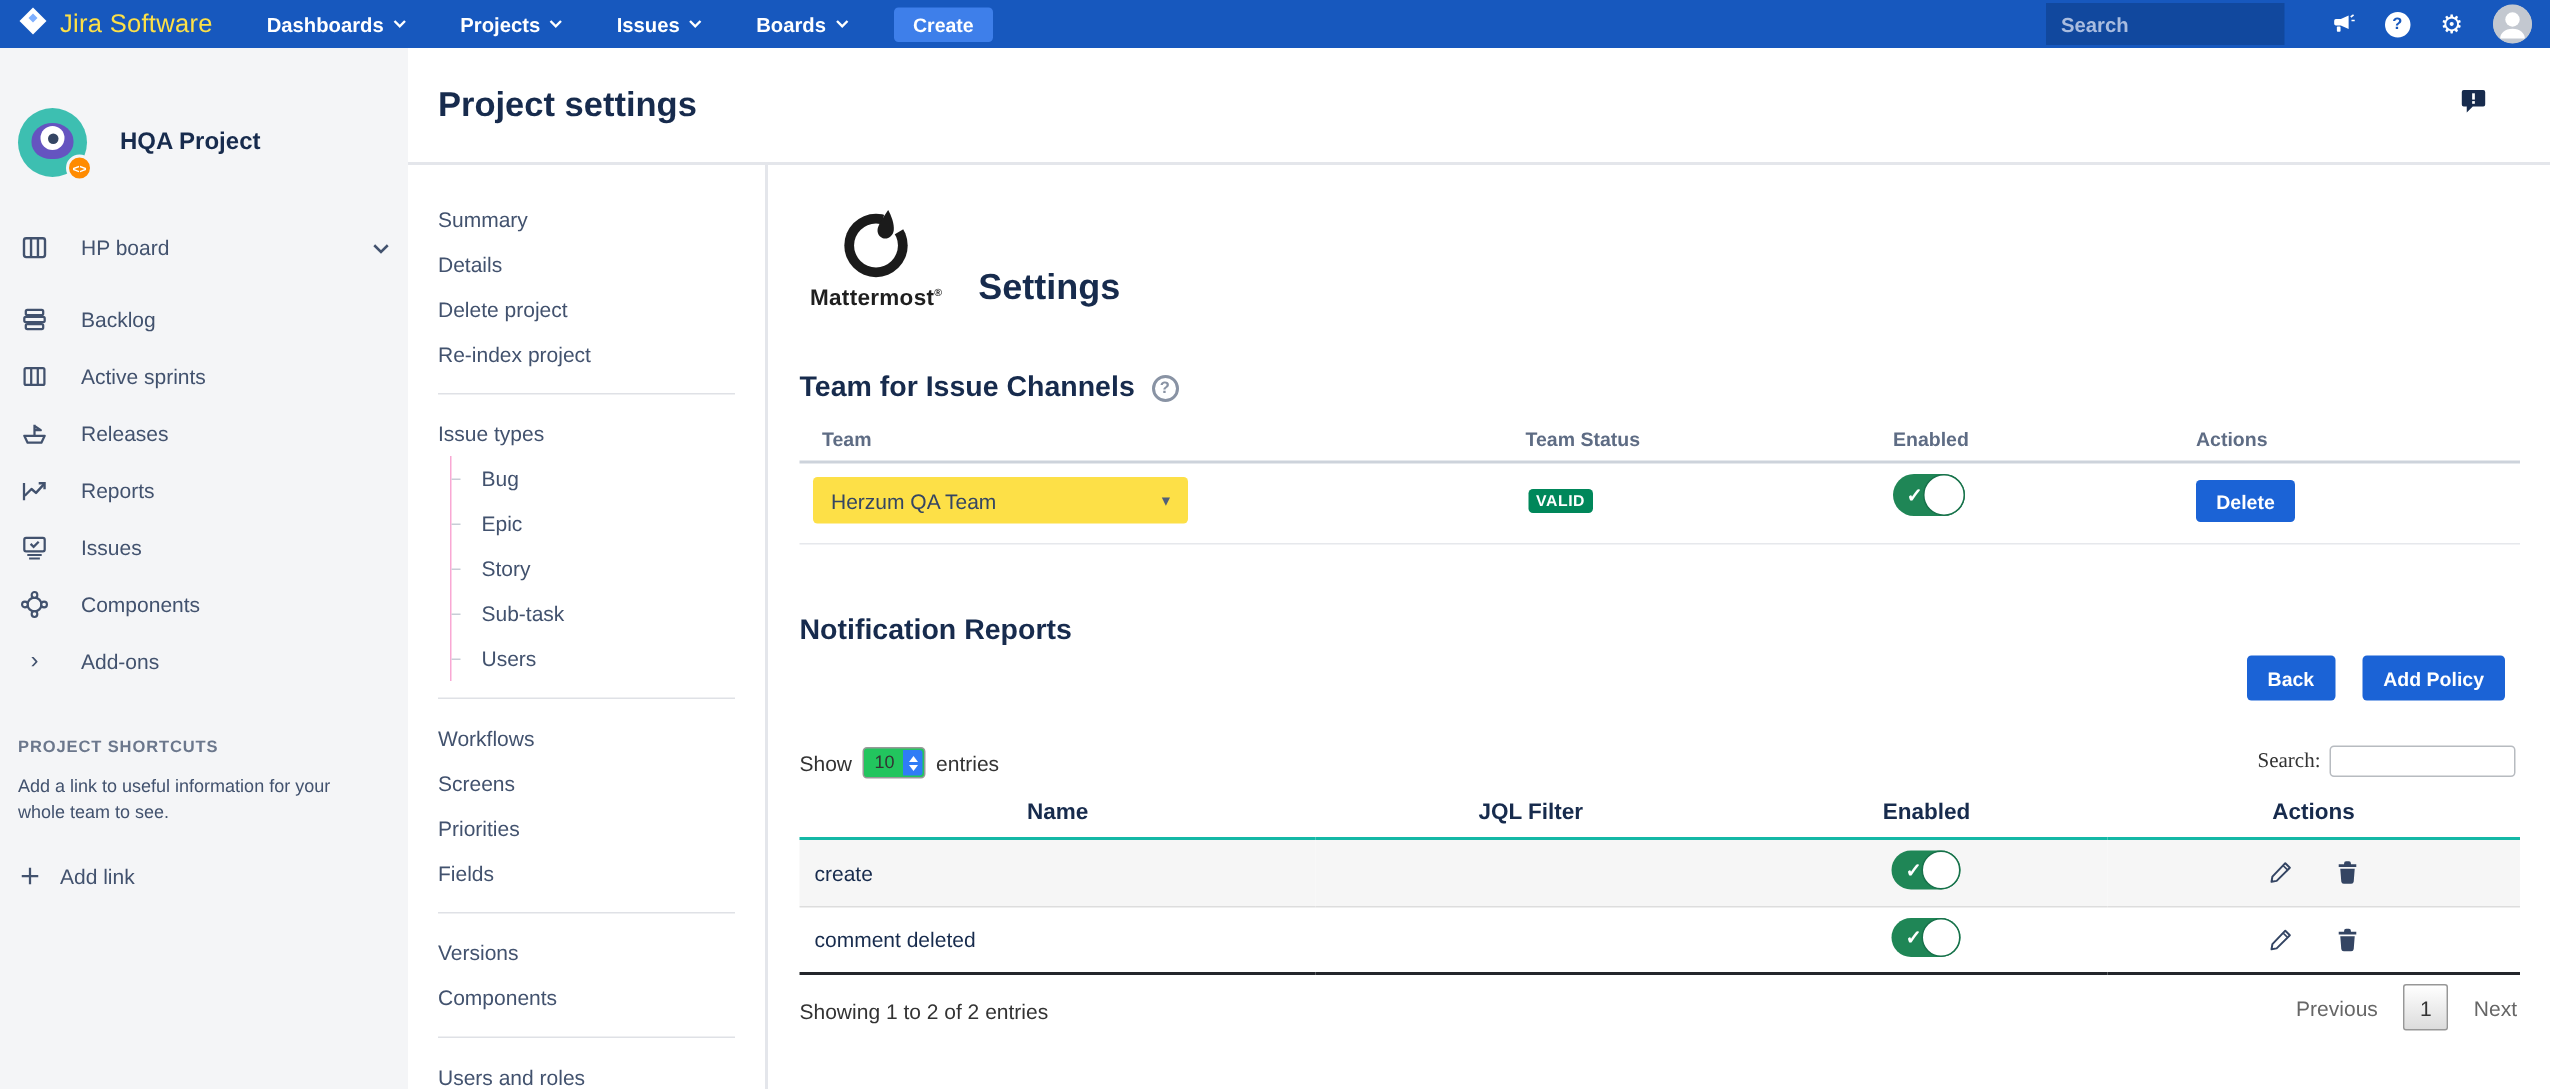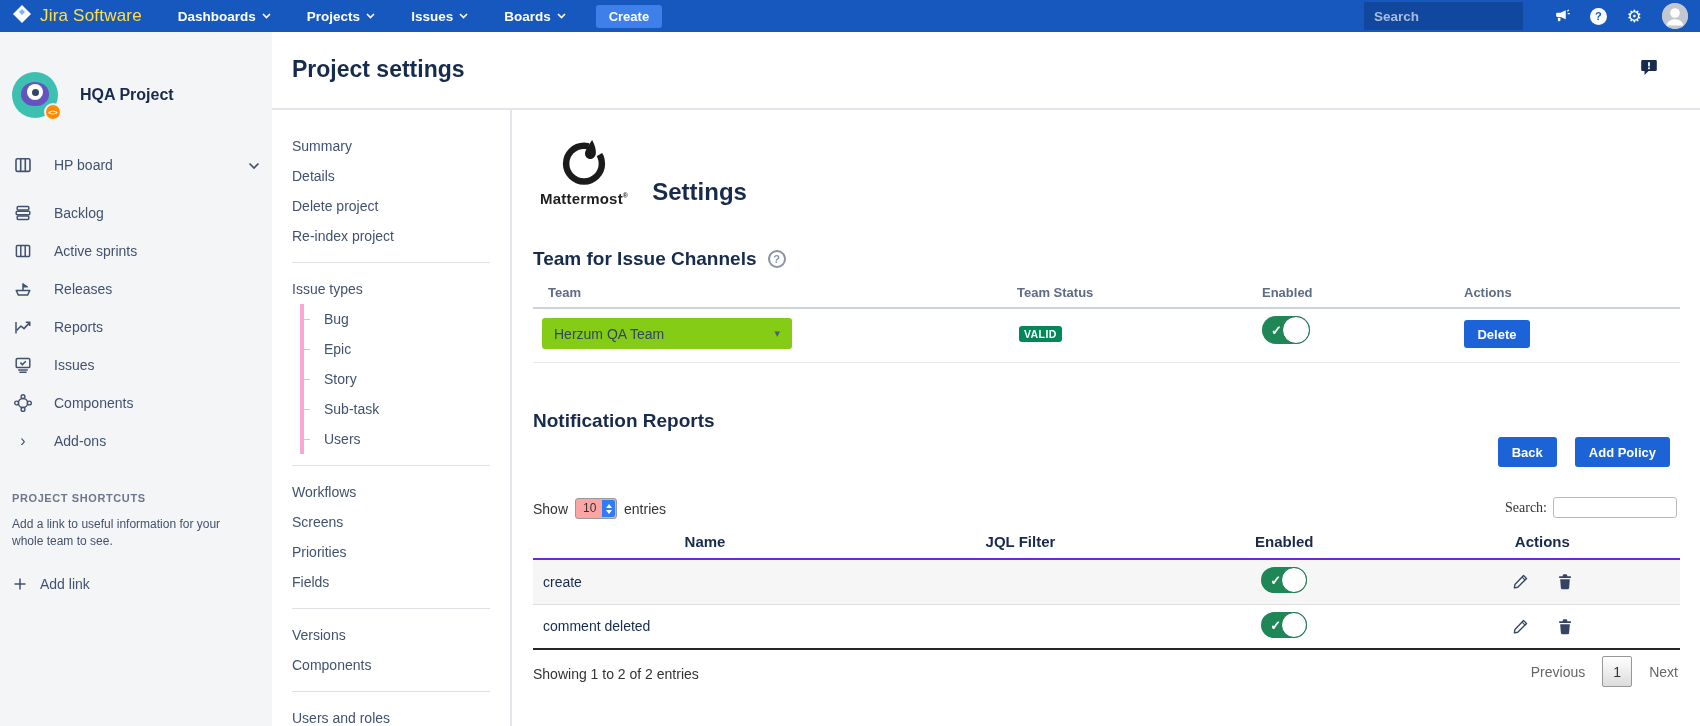--- a/index.html
+++ b/index.html
@@ -41,69 +41,69 @@
 
   
   .header-strip { position:absolute; left:272px; top:32px; width:1428px; height:78px; background:#fff; border-bottom:2px solid #E4E6EB; }
   .page-title { position:absolute; left:20px; top:24px; font-size:23px; font-weight:600; color:#172B4D; }
   .feedback-ic { position:absolute; right:42px; top:26px; cursor:pointer; }
 
   
   .settings-nav { position:absolute; left:272px; top:110px; width:240px; height:636px; background:#fff; border-right:2px solid #E4E6EB; padding:21px 0 0 20px; }
   .sn-item { height:30px; line-height:30px; font-size:14px; color:#42526E; cursor:pointer; }
   .sn-div { border:none; border-top:1px solid #DFE1E6; margin:11px 20px 11px 0; }
-  .sn-tree { margin-left:8px; border-left:4px solid #f9a8d4; }
+  .sn-tree { margin-left:8px; border-left:1px solid #f9a8d4; }
   .sn-child { height:30px; line-height:30px; font-size:14px; color:#42526E; padding-left:20px; position:relative; cursor:pointer; }
   .sn-child::before { content:""; position:absolute; left:0; top:15px; width:6px; height:1px; background:#C7CDD6; }
 
   
   .content { position:absolute; left:512px; top:110px; width:1188px; height:616px; background:#fff; }
 
   .mm-header { position:absolute; left:28px; top:26px; display:flex; align-items:flex-end; gap:24px; }
   .mm-logo-block { display:flex; flex-direction:column; align-items:center; }
   .mm-name { font-size:15px; font-weight:700; color:#1f1f1f; margin-top:2px; letter-spacing:.2px; }
   .mm-name sup { font-size:7px; }
   .settings-title { font-size:24px; font-weight:700; color:#172B4D; padding-bottom:1px; }
 
   .team-heading { position:absolute; left:21px; top:138px; display:flex; align-items:center; gap:11px; }
   .h2 { font-size:19px; font-weight:700; color:#172B4D; }
   .q-circle { width:18px; height:18px; border-radius:50%; border:2px solid #8993A4; color:#8993A4; font-size:11px; font-weight:700; display:flex; align-items:center; justify-content:center; cursor:pointer; }
 
   .tt-head-cell { position:absolute; top:175px; font-size:13px; font-weight:700; color:#5E6C84; }
   .tt-line { position:absolute; left:21px; right:20px; top:197px; border-top:2px solid #CDD3DB; }
   .tt-bottom { position:absolute; left:21px; right:20px; top:252px; border-top:1px solid #E6E8EC; }
 
-  .team-select { position:absolute; left:30px; top:208px; width:250px; height:31px; background:#84cc16; border-radius:3px; display:flex; align-items:center; padding:0 12px; font-size:14px; color:#344563; cursor:pointer; }
+  .team-select { position:absolute; left:30px; top:208px; width:250px; height:31px; background:#fde047; border-radius:3px; display:flex; align-items:center; padding:0 12px; font-size:14px; color:#344563; cursor:pointer; }
   .team-select .caret { margin-left:auto; font-size:11px; color:#505F79; }
   .valid-badge { position:absolute; left:507px; top:216px; background:#00875A; color:#fff; font-size:10.5px; font-weight:700; letter-spacing:.4px; padding:2px 5px; border-radius:3px; }
 
   .toggle { position:relative; display:inline-block; width:46px; height:26px; border-radius:14px; background:#1F8656; cursor:pointer; }
   .toggle .tg-check { position:absolute; left:9px; top:50%; transform:translateY(-50%); color:#fff; font-size:13px; font-weight:700; }
   .toggle .tg-knob { position:absolute; right:0; top:0; width:26px; height:26px; background:#fff; border:1px solid #17714A; border-radius:50%; }
   .toggle--lg { width:48px; height:28px; }
   .toggle--lg .tg-knob { width:28px; height:28px; }
   .team-toggle { position:absolute; left:750px; top:206px; }
 
   .btn-blue { background:#1B63D6; color:#fff; border:none; border-radius:3px; font-size:13px; font-weight:700; font-family:inherit; cursor:pointer; }
   .delete-btn { position:absolute; left:952px; top:210px; width:66px; height:28px; }
 
   .pol-heading { position:absolute; left:21px; top:300px; }
   .pol-buttons { position:absolute; right:30px; top:327px; display:flex; gap:18px; }
   .pol-buttons .btn-blue { height:30px; padding:0 14px; }
 
   .show-row { position:absolute; left:21px; top:388px; display:flex; align-items:center; gap:7px; font-size:14px; color:#333; }
-  .dselect { position:relative; width:42px; height:21px; border:1px solid #999; border-radius:3px; background:#fca5a5; font-size:12px; color:#333; line-height:19px; padding-left:7px; cursor:pointer; }
+  .dselect { position:relative; width:42px; height:21px; border:1px solid #999; border-radius:3px; background:#22c55e; font-size:12px; color:#333; line-height:19px; padding-left:7px; cursor:pointer; }
   .dselect .stepper { position:absolute; right:1px; top:1px; bottom:1px; width:13px; background:#2F7CF6; border-radius:0 2px 2px 0; display:flex; flex-direction:column; align-items:center; justify-content:center; gap:2px; }
   .tri-up { width:0; height:0; border-left:3px solid transparent; border-right:3px solid transparent; border-bottom:4px solid #fff; }
   .tri-dn { width:0; height:0; border-left:3px solid transparent; border-right:3px solid transparent; border-top:4px solid #fff; }
   .search-row { position:absolute; right:23px; top:387px; display:flex; align-items:center; gap:6px; font-size:14px; color:#333;font-family:Liberation Serif, serif; }
   .search-row input { width:124px; height:21px; border:1px solid #B7BBC0; border-radius:3px; outline:none; font-family:inherit; font-size:13px; padding:0 6px; }
 
   .ptable { position:absolute; left:21px; top:418px; width:1147px; border-collapse:collapse; table-layout:fixed; }
-  .ptable th { font-size:15px; font-weight:700; color:#172B4D; text-align:center; padding:5px 10px 8px; border-bottom:2px solid #6d28d9; }
+  .ptable th { font-size:15px; font-weight:700; color:#172B4D; text-align:center; padding:5px 10px 8px; border-bottom:2px solid #14b8a6; }
   .ptable td { font-size:14px; color:#172B4D; padding:0 10px; height:45px; vertical-align:middle; }
   .ptable tr.odd td { background:#F6F6F6; }
   .ptable tr.row + tr.row td { border-top:1px solid #DDDDDD; }
   .ptable tr.row:last-child td { border-bottom:2px solid #23262B; }
   .cell-center { text-align:center; }
   .act-icons { display:flex; align-items:center; justify-content:center; gap:28px; }
   .icon-btn { cursor:pointer; display:inline-flex; }
 
   .pfooter-text { position:absolute; left:21px; top:556px; font-size:14px; color:#333; }
   .pagination { position:absolute; right:22px; top:546px; display:flex; align-items:center; gap:17px; }

